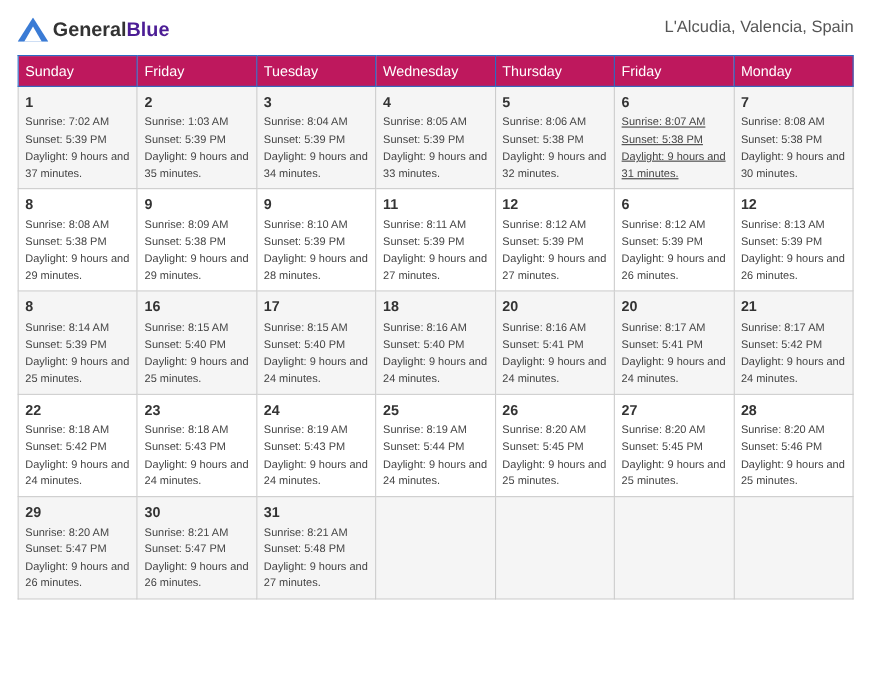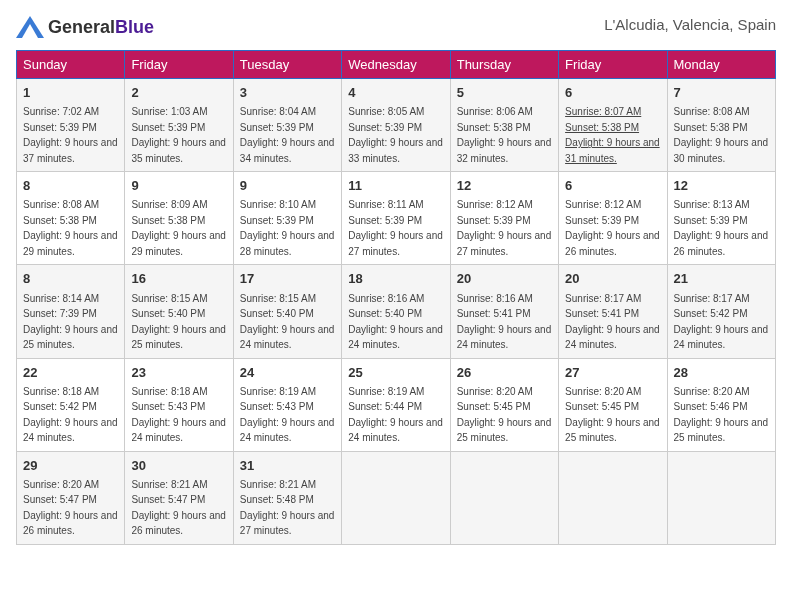--- a/index.html
+++ b/index.html
@@ -164,21 +164,21 @@
 Daylight: 9 hours and 27 minutes.</span></td>
         <td><span class="day-num">6</span><span class="day-info" style="white-space: pre-line;">Sunrise: 8:12 AM
 Sunset: 5:39 PM
 Daylight: 9 hours and 26 minutes.</span></td>
         <td><span class="day-num">12</span><span class="day-info" style="white-space: pre-line;">Sunrise: 8:13 AM
 Sunset: 5:39 PM
 Daylight: 9 hours and 26 minutes.</span></td>
       </tr>
       <tr>
         <td><span class="day-num">8</span><span class="day-info" style="white-space: pre-line;">Sunrise: 8:14 AM
-Sunset: 7:39 PM
+Sunset: 5:39 PM
 Daylight: 9 hours and 25 minutes.</span></td>
         <td><span class="day-num">16</span><span class="day-info" style="white-space: pre-line;">Sunrise: 8:15 AM
 Sunset: 5:40 PM
 Daylight: 9 hours and 25 minutes.</span></td>
         <td><span class="day-num">17</span><span class="day-info" style="white-space: pre-line;">Sunrise: 8:15 AM
 Sunset: 5:40 PM
 Daylight: 9 hours and 24 minutes.</span></td>
         <td><span class="day-num">18</span><span class="day-info" style="white-space: pre-line;">Sunrise: 8:16 AM
 Sunset: 5:40 PM
 Daylight: 9 hours and 24 minutes.</span></td>

